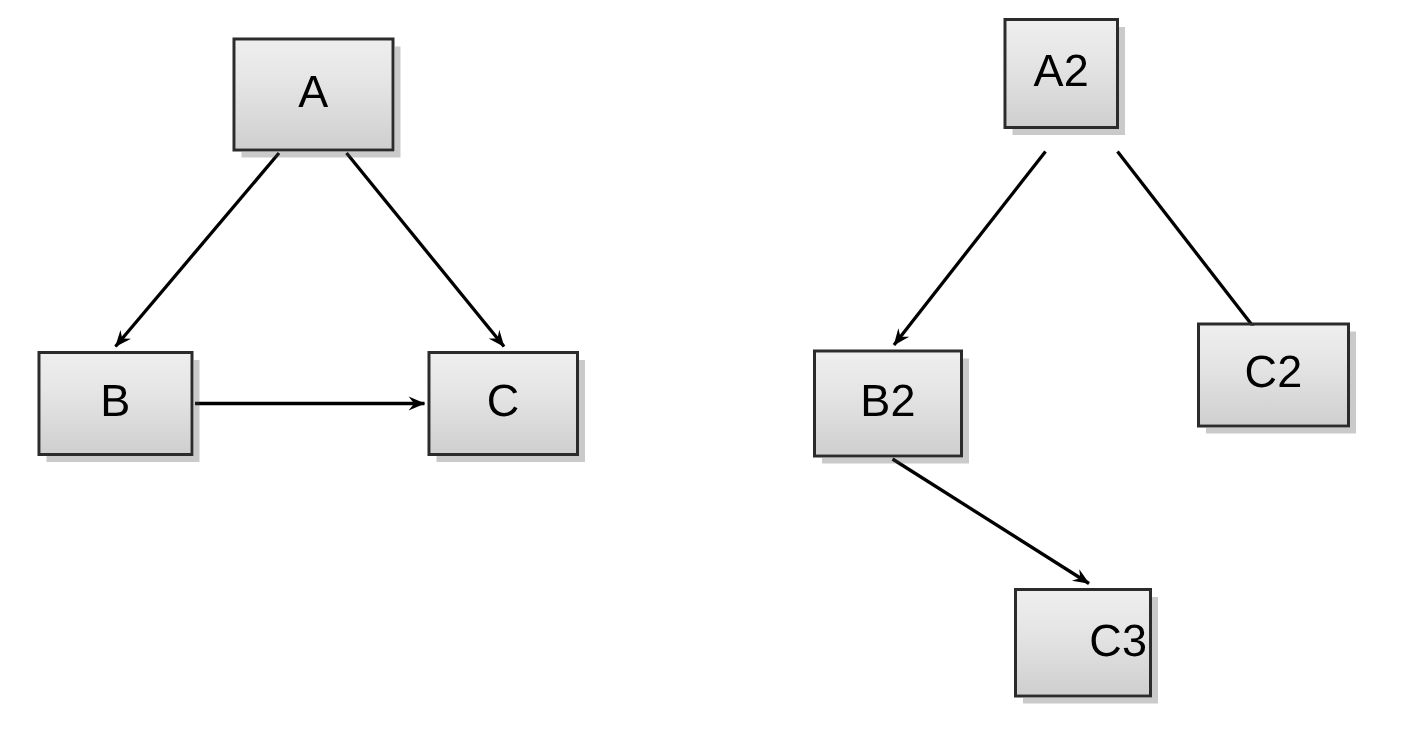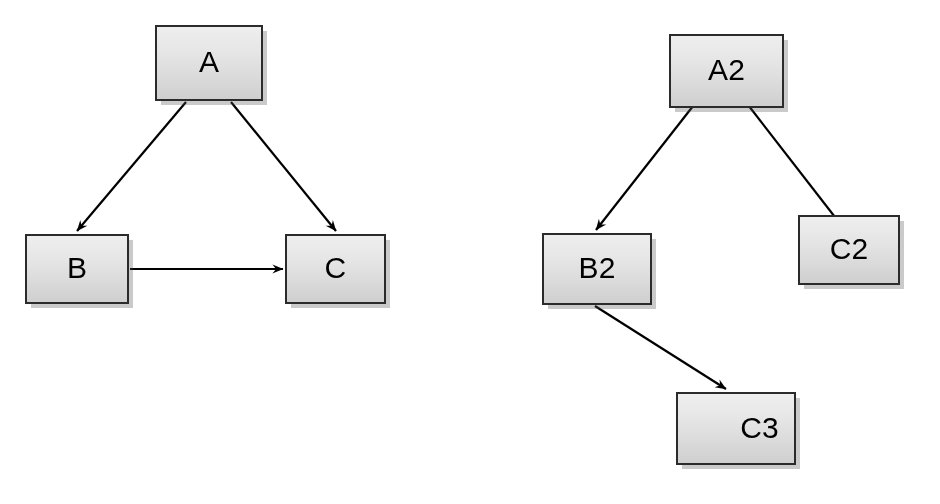--- a/index.html
+++ b/index.html
@@ -72,26 +72,26 @@
   <div class="node" style="left: 155px; top: 25px; width: 108px; height: 76px;">
     <span class="node-label">A</span>
   </div>
   <div class="node" style="left: 25px; top: 234px; width: 104px; height: 70px;">
     <span class="node-label">B</span>
   </div>
   <div class="node" style="left: 285px; top: 234px; width: 101px; height: 70px;">
     <span class="node-label">C</span>
   </div>
 
-  <div class="node" style="left: 669px; top: 34px; width: 115px; height: 74px; text-align: right;">
+  <div class="node" style="left: 669px; top: 12px; width: 77px; height: 74px; text-align: right;">
     <span class="node-label">A2</span>
   </div>
-  <div class="node" style="left: 542px; top: 233px; width: 110px; height: 72px;">
+  <div class="node" style="left: 542px; top: 233px; width: 100px; height: 72px;">
     <span class="node-label">B2</span>
   </div>
   <div class="node" style="left: 798px; top: 215px; width: 102px; height: 70px;">
     <span class="node-label">C2</span>
   </div>
-  <div class="node" style="left: 676px; top: 392px; width: 120px; height: 73px; padding-left: 47px;">
+  <div class="node" style="left: 676px; top: 392px; width: 92px; height: 73px; padding-left: 47px;">
     <span class="node-label">C3</span>
   </div>
 
 </div>
 
 </body></html>

